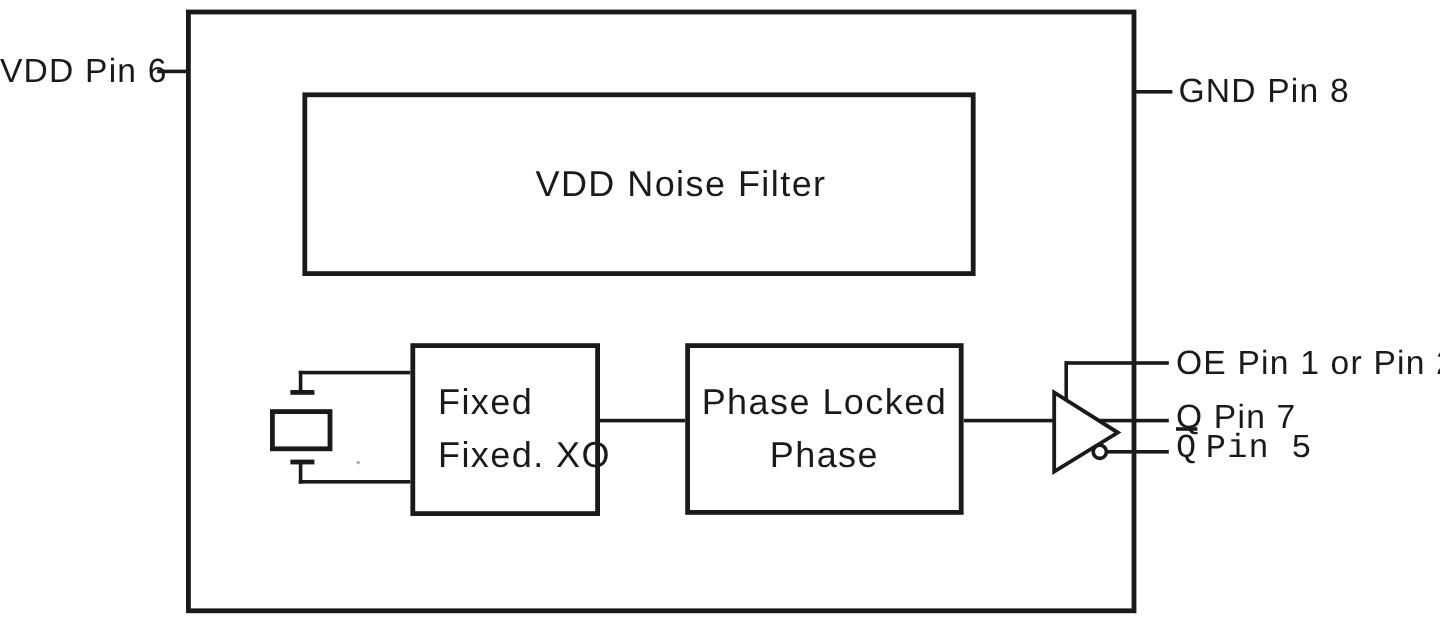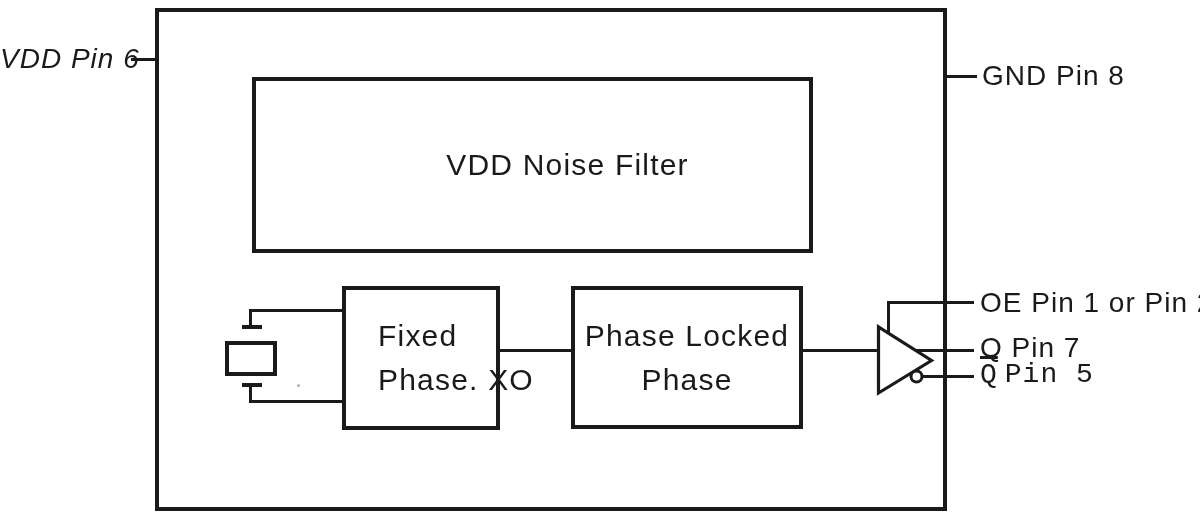--- a/index.html
+++ b/index.html
@@ -31,23 +31,23 @@
     display: flex;
     flex-direction: column;
     align-items: center;
     justify-content: center;
     z-index: 3;
     font-size: 30px;
     line-height: 44px;
     letter-spacing: 1.2px;
     white-space: nowrap;
   }
-  .block-noise-filter { left: 252px; top: 77px;  width: 561px; height: 176px; }
+  .block-noise-filter { left: 252px; top: 77px;  width: 561px; height: 153px; }
   .block-noise-filter span { transform: translateX(35px); }
-  .block-xo  { left: 342px; top: 286px; width: 158px; height: 144px; align-items: flex-start; padding-left: 32px; }
+  .block-xo  { left: 342px; top: 286px; width: 158px; height: 144px; align-items: flex-start; padding-left: 19px; }
   .block-pll { left: 571px; top: 286px; width: 232px; height: 143px; }
   
   .wire { position: absolute; background: #1a1a1a; z-index: 2; }
   .w-vdd        { left: 131px; top: 58px;  width: 26px; height: 3px; }
   .w-gnd        { left: 945px; top: 75px;  width: 32px; height: 3px; }
   .w-xtal-top   { left: 249px; top: 309px; width: 94px; height: 3px; }
   .w-xtal-bot   { left: 249px; top: 400px; width: 94px; height: 3px; }
   .s-xtal-top   { left: 249px; top: 309px; width: 3px;  height: 19px; }
   .s-xtal-bot   { left: 249px; top: 386px; width: 3px;  height: 17px; }
   .p-top        { left: 242px; top: 325px; width: 20px; height: 4px; }
@@ -72,21 +72,21 @@
   .buffer-svg { position: absolute; left: 870px; top: 318px; z-index: 4; }
   
   .pin-label {
     position: absolute;
     font-size: 28px;
     line-height: 34px;
     letter-spacing: 1px;
     white-space: nowrap;
     z-index: 5;
   }
-  .lbl-vdd  { left: 0px;   top: 42px;  width: 130px; text-align: right; font-style: italic; }
+  .lbl-vdd  { left: 0px;   top: 42px;  width: 130px; text-align: right; }
   .lbl-gnd  { left: 982px; top: 59px; }
   .lbl-oe   { left: 980px; top: 286px; }
   .lbl-q    { left: 980px; top: 331px; }
   .lbl-qbar { left: 980px; top: 358px; font-family: Liberation Mono, monospace; }
   .overline-q {
     text-decoration: overline;
     text-decoration-thickness: 2.5px;
   }
   .qbar-rest { margin-left: 7px; }
   
@@ -123,21 +123,21 @@
 
   <div class="crystal-body"></div>
   <div class="artifact-dot"></div>
 
   <div class="block block-noise-filter">
     <span>VDD Noise Filter</span>
   </div>
 
   <div class="block block-xo">
     <span>Fixed</span>
-    <span>Phase. XO</span>
+    <span>Fixed. XO</span>
   </div>
 
   <div class="block block-pll">
     <span>Phase Locked</span>
     <span>Phase</span>
   </div>
 
   <svg class="buffer-svg" width="70" height="82" viewBox="870 318 70 82" xmlns="http://www.w3.org/2000/svg">
     <polygon points="878.5,327 878.5,393 931.5,360.5" fill="#ffffff" stroke="#1a1a1a" stroke-width="3.2"></polygon>
     <circle cx="916.5" cy="376.5" r="5.5" fill="#ffffff" stroke="#1a1a1a" stroke-width="3"></circle>

